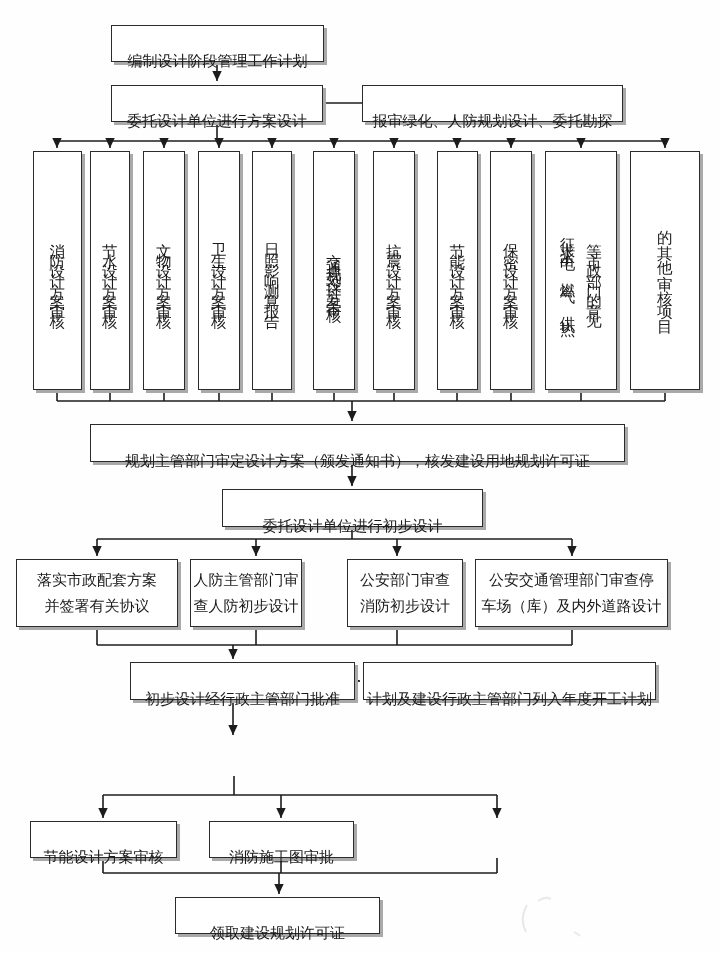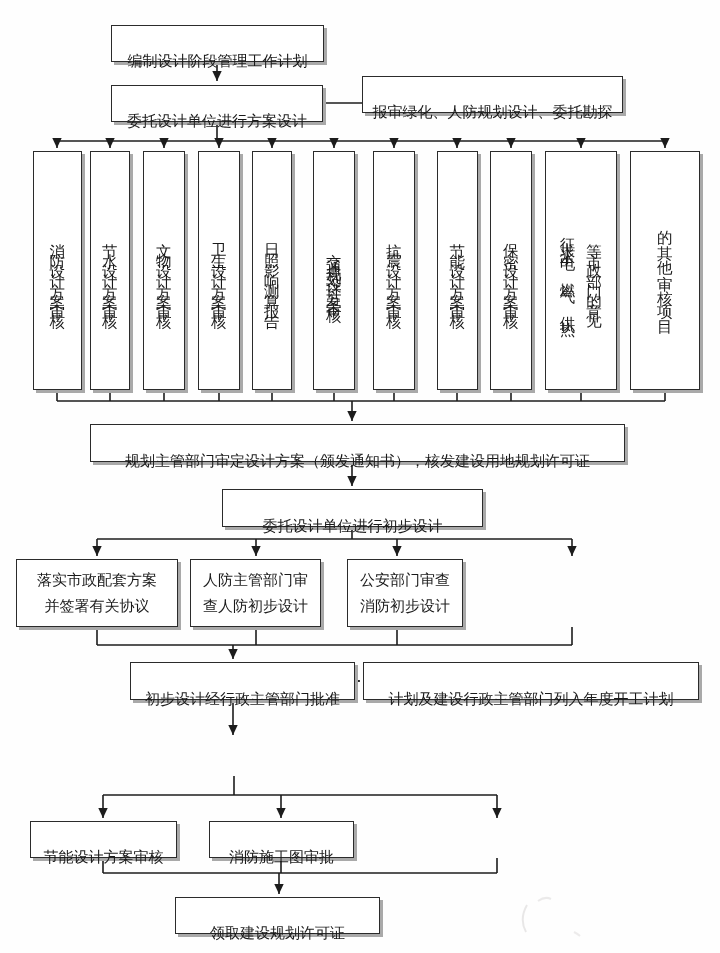--- a/index.html
+++ b/index.html
@@ -104,21 +104,21 @@
   </svg>
 
   <div class="box hbox" style="left:111px;top:25px;width:213px;height:37px">
     <span>编制设计阶段管理工作计划</span>
   </div>
 
   <div class="box hbox" style="left:111px;top:85px;width:212px;height:37px">
     <span>委托设计单位进行方案设计</span>
   </div>
 
-  <div class="box hbox" style="left:362px;top:76px;width:261px;height:37px">
+  <div class="box hbox" style="left:362px;top:85px;width:261px;height:37px">
     <span>报审绿化、人防规划设计、委托勘探</span>
   </div>
 
   <div class="box vbox" style="left:33px;top:151px;width:49px;height:239px">
     <span class="vtext">消防设计方案审核</span>
   </div>
   <div class="box vbox" style="left:90px;top:151px;width:40px;height:239px">
     <span class="vtext">节水设计方案审核</span>
   </div>
   <div class="box vbox" style="left:143px;top:151px;width:42px;height:239px">
@@ -155,33 +155,37 @@
   </div>
 
   <div class="box hbox" style="left:222px;top:489px;width:261px;height:38px">
     <span>委托设计单位进行初步设计</span>
   </div>
 
   <div class="box hbox2" style="left:16px;top:559px;width:162px;height:68px">
     <span>落实市政配套方案</span>
     <span>并签署有关协议</span>
   </div>
-  <div class="box hbox2" style="left:190px;top:559px;width:131px;height:68px">
+  <div class="box hbox2" style="left:190px;top:559px;width:112px;height:68px">
     <span>人防主管部门审</span>
     <span>查人防初步设计</span>
   </div>
   <div class="box hbox2" style="left:347px;top:559px;width:116px;height:68px">
     <span>公安部门审查</span>
     <span>消防初步设计</span>
   </div>
+  <div class="box hbox2" style="left:475px;top:559px;width:193px;height:68px">
+    <span>公安交通管理部门审查停</span>
+    <span>车场（库）及内外道路设计</span>
+  </div>
 
   <div class="box hbox" style="left:130px;top:662px;width:225px;height:38px">
     <span>初步设计经行政主管部门批准</span>
   </div>
-  <div class="box hbox" style="left:363px;top:662px;width:336px;height:38px">
+  <div class="box hbox" style="left:363px;top:662px;width:293px;height:38px">
     <span>计划及建设行政主管部门列入年度开工计划</span>
   </div>
 
 
   <div class="box hbox" style="left:30px;top:821px;width:147px;height:37px">
     <span>节能设计方案审核</span>
   </div>
   <div class="box hbox" style="left:209px;top:821px;width:145px;height:37px">
     <span>消防施工图审批</span>
   </div>

